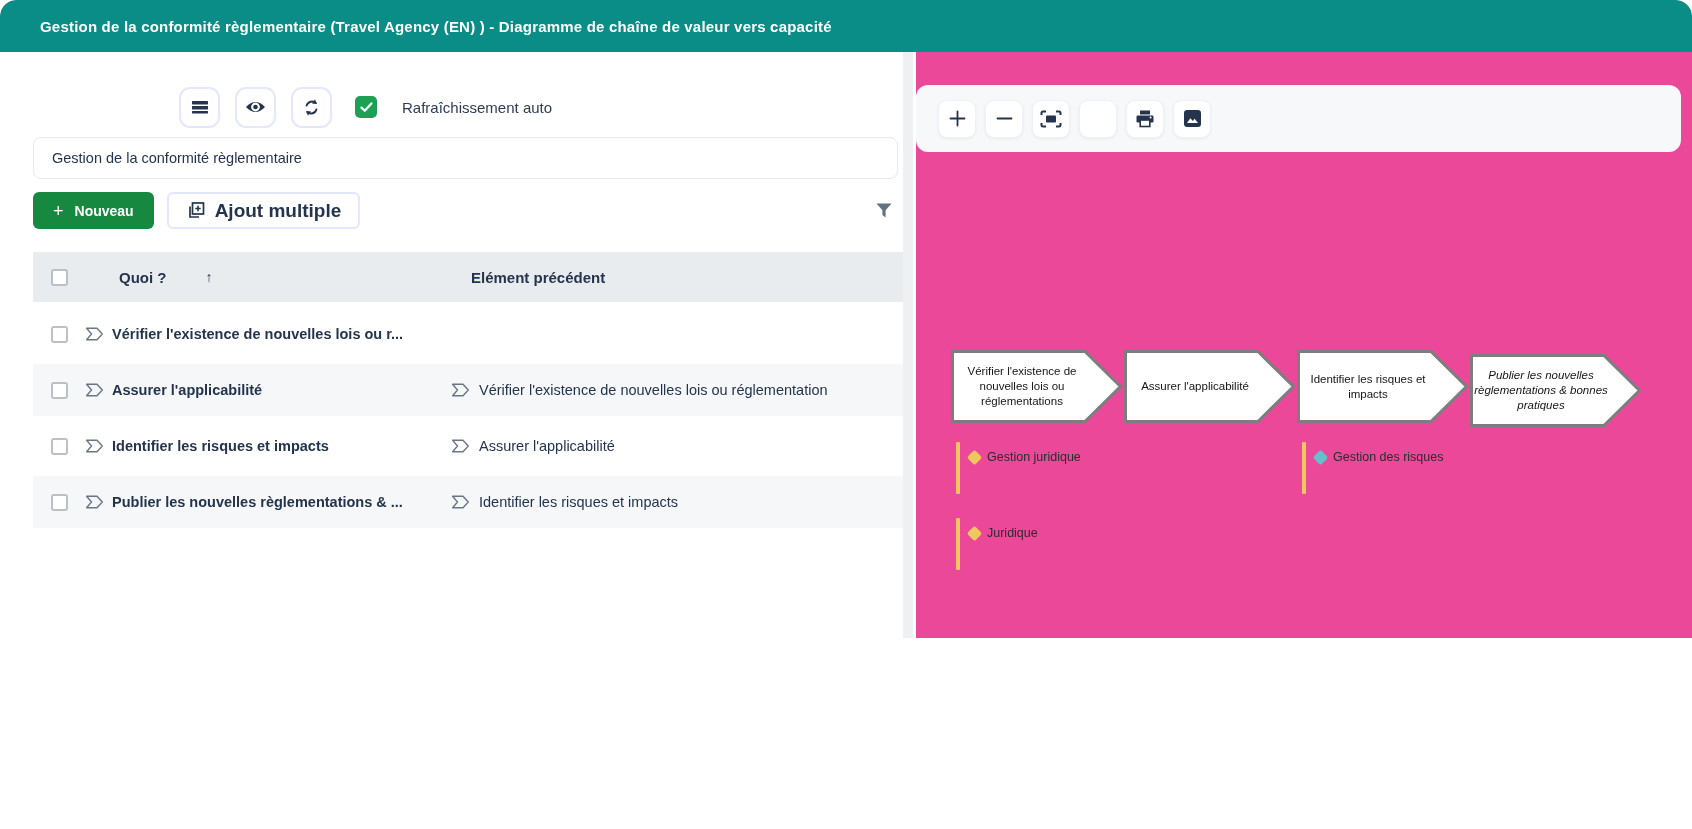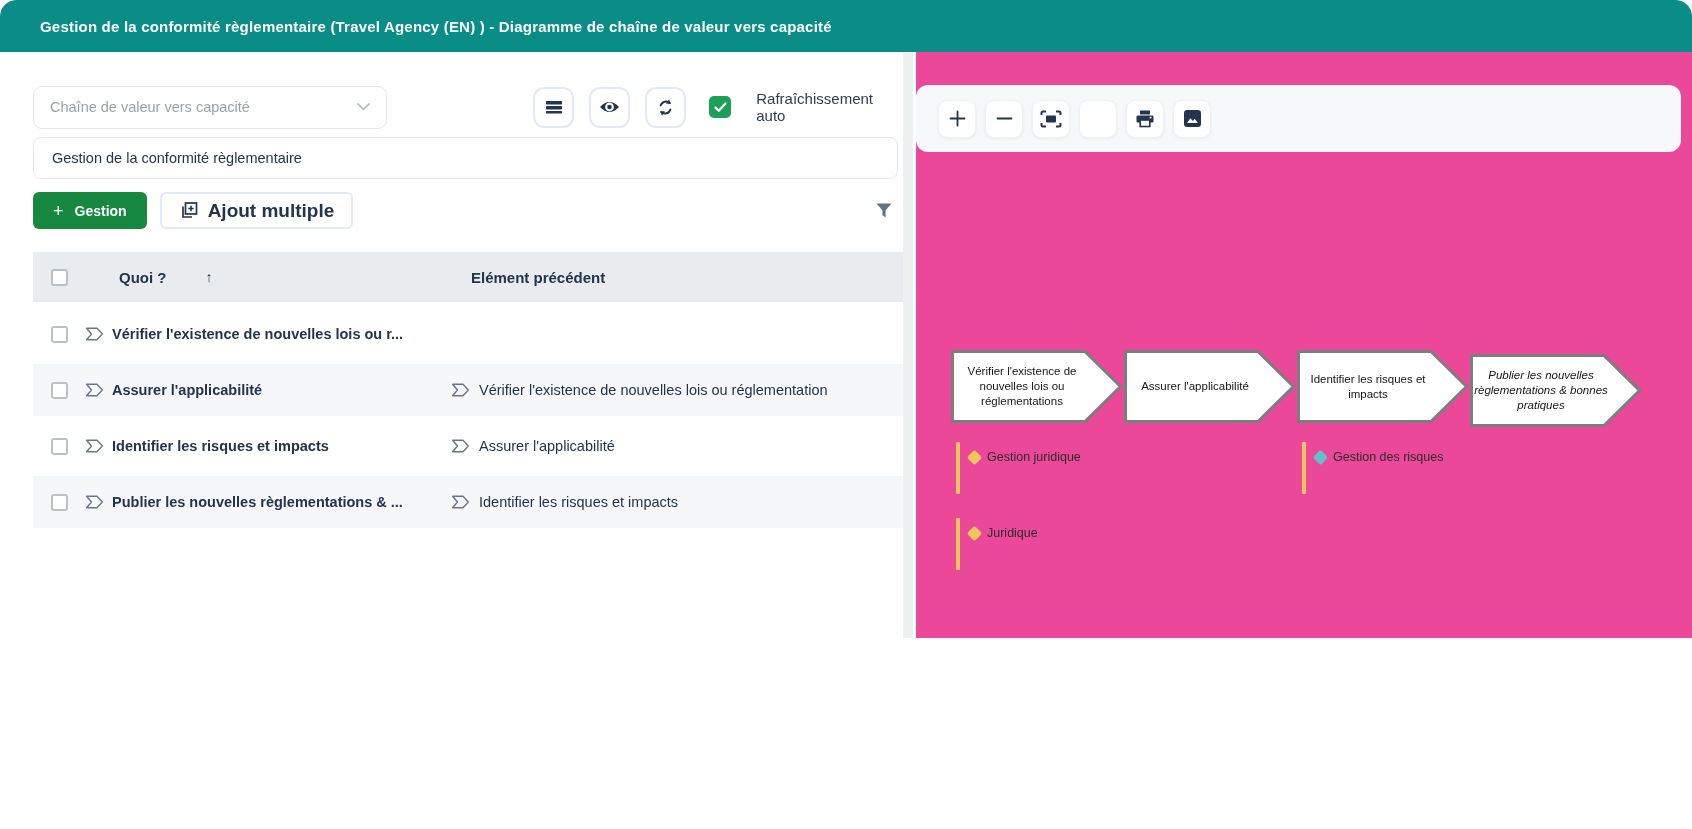--- a/index.html
+++ b/index.html
@@ -90,26 +90,20 @@
 
 <div class="page">
 
   <header class="titlebar">
     <span>Gestion de la conformité règlementaire (Travel Agency (EN) ) - Diagramme de chaîne de valeur vers capacité</span>
   </header>
 
   <section class="left-panel">
 
     <div class="controls-row">
-      <div class="select">
-        <span class="select-value">Chaîne de valeur vers capacité</span>
-        <svg width="13" height="8" viewBox="0 0 13 8">
-          <path d="M1 1 L6.5 6.3 L12 1" fill="none" stroke="#b9bfca" stroke-width="1.8" stroke-linecap="round"></path>
-        </svg>
-      </div>
       <div class="icon-btn-group">
         <button class="icon-btn">
           <svg width="18" height="15" viewBox="0 0 18 15">
             <rect x="1" y="1" width="16" height="3.4" rx="0.6" fill="#24344d"></rect>
             <rect x="1" y="6" width="16" height="3.4" rx="0.6" fill="#24344d"></rect>
             <rect x="1" y="11" width="16" height="2.4" rx="0.6" fill="#24344d"></rect>
           </svg>
         </button>
         <button class="icon-btn">
           <svg width="21" height="16" viewBox="0 0 21 16">
@@ -135,21 +129,21 @@
         </span>
         <span class="lbl">Rafraîchissement auto</span>
       </label>
     </div>
 
     <input class="name-input" type="text" value="Gestion de la conformité règlementaire" style="">
 
     <div class="actions-row">
       <button class="btn-green">
         <span class="plus">+</span>
-        <span>Gestion</span>
+        <span>Nouveau</span>
       </button>
       <button class="btn-outline">
         <svg width="19" height="19" viewBox="0 0 19 19">
           <path d="M4 5.5 V16 H13" fill="none" stroke="#24344d" stroke-width="1.7"></path>
           <rect x="6.5" y="2" width="11" height="11" fill="none" stroke="#24344d" stroke-width="1.7"></rect>
           <path d="M12 4.8 V10.2 M9.3 7.5 H14.7" stroke="#24344d" stroke-width="1.6"></path>
         </svg>
         <span>Ajout multiple</span>
       </button>
       <button class="filter-btn">

